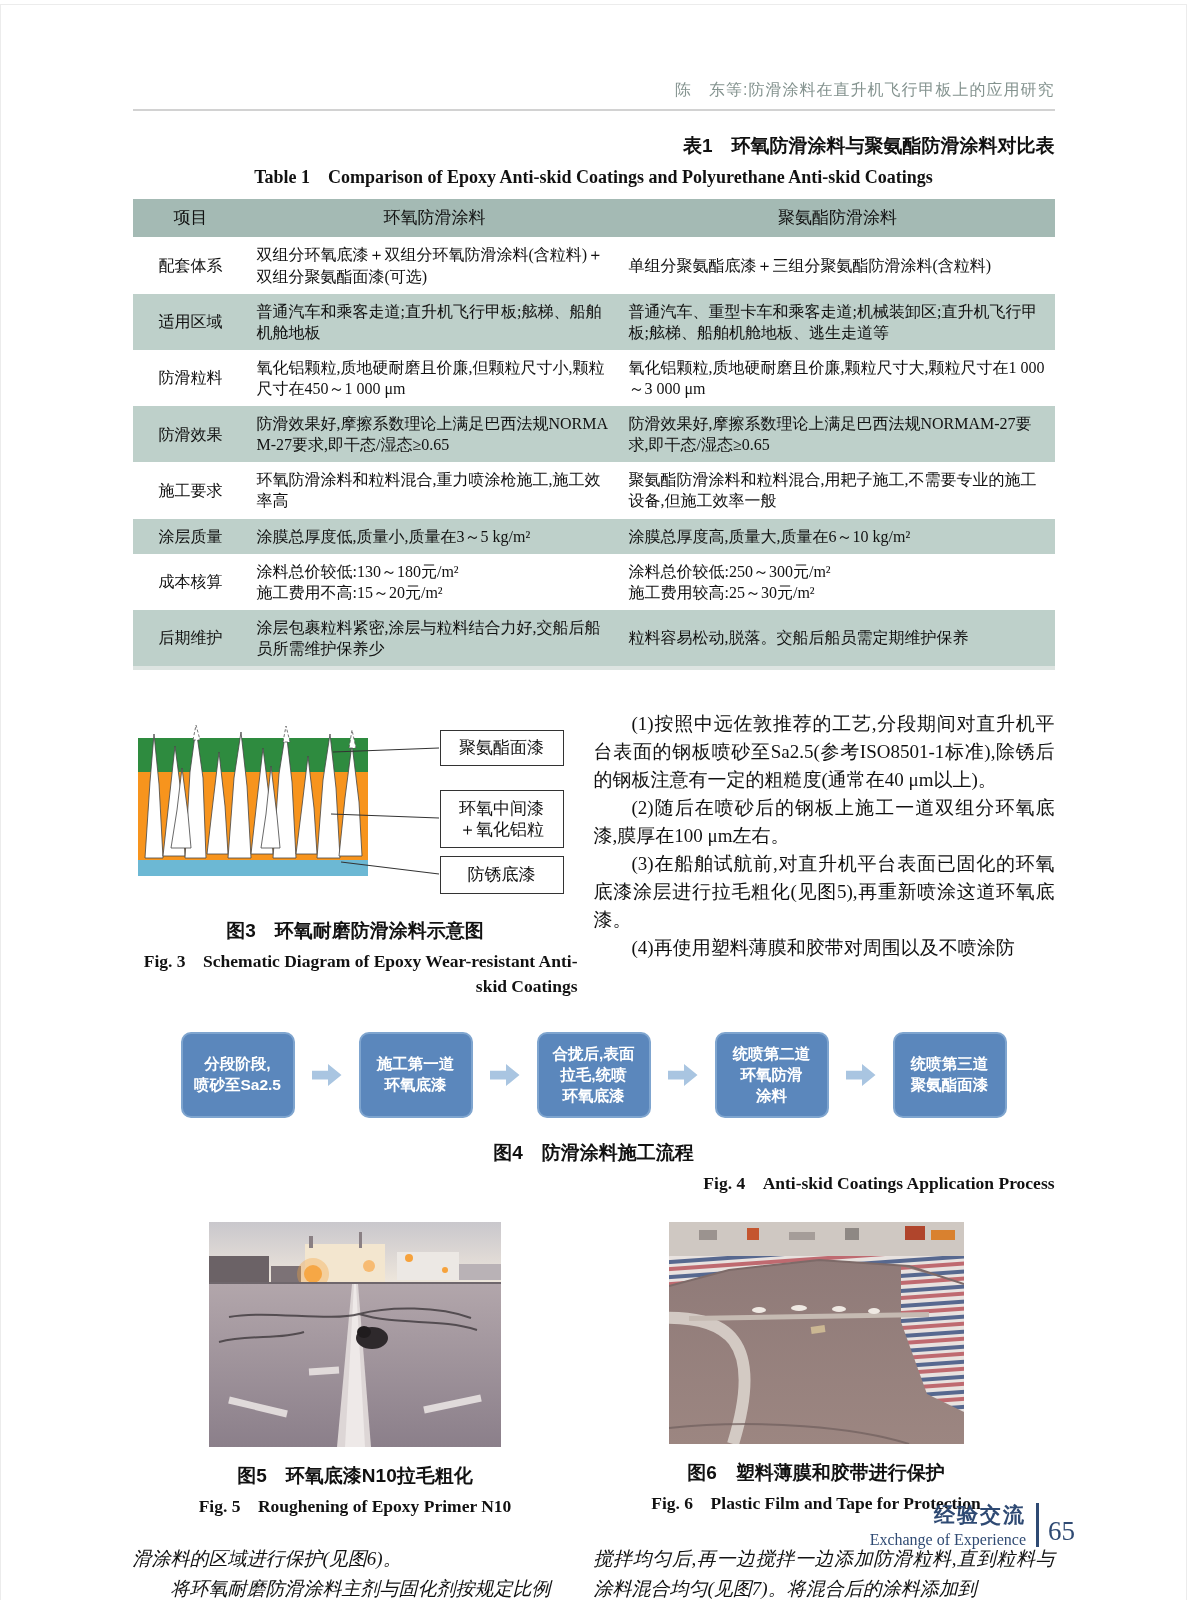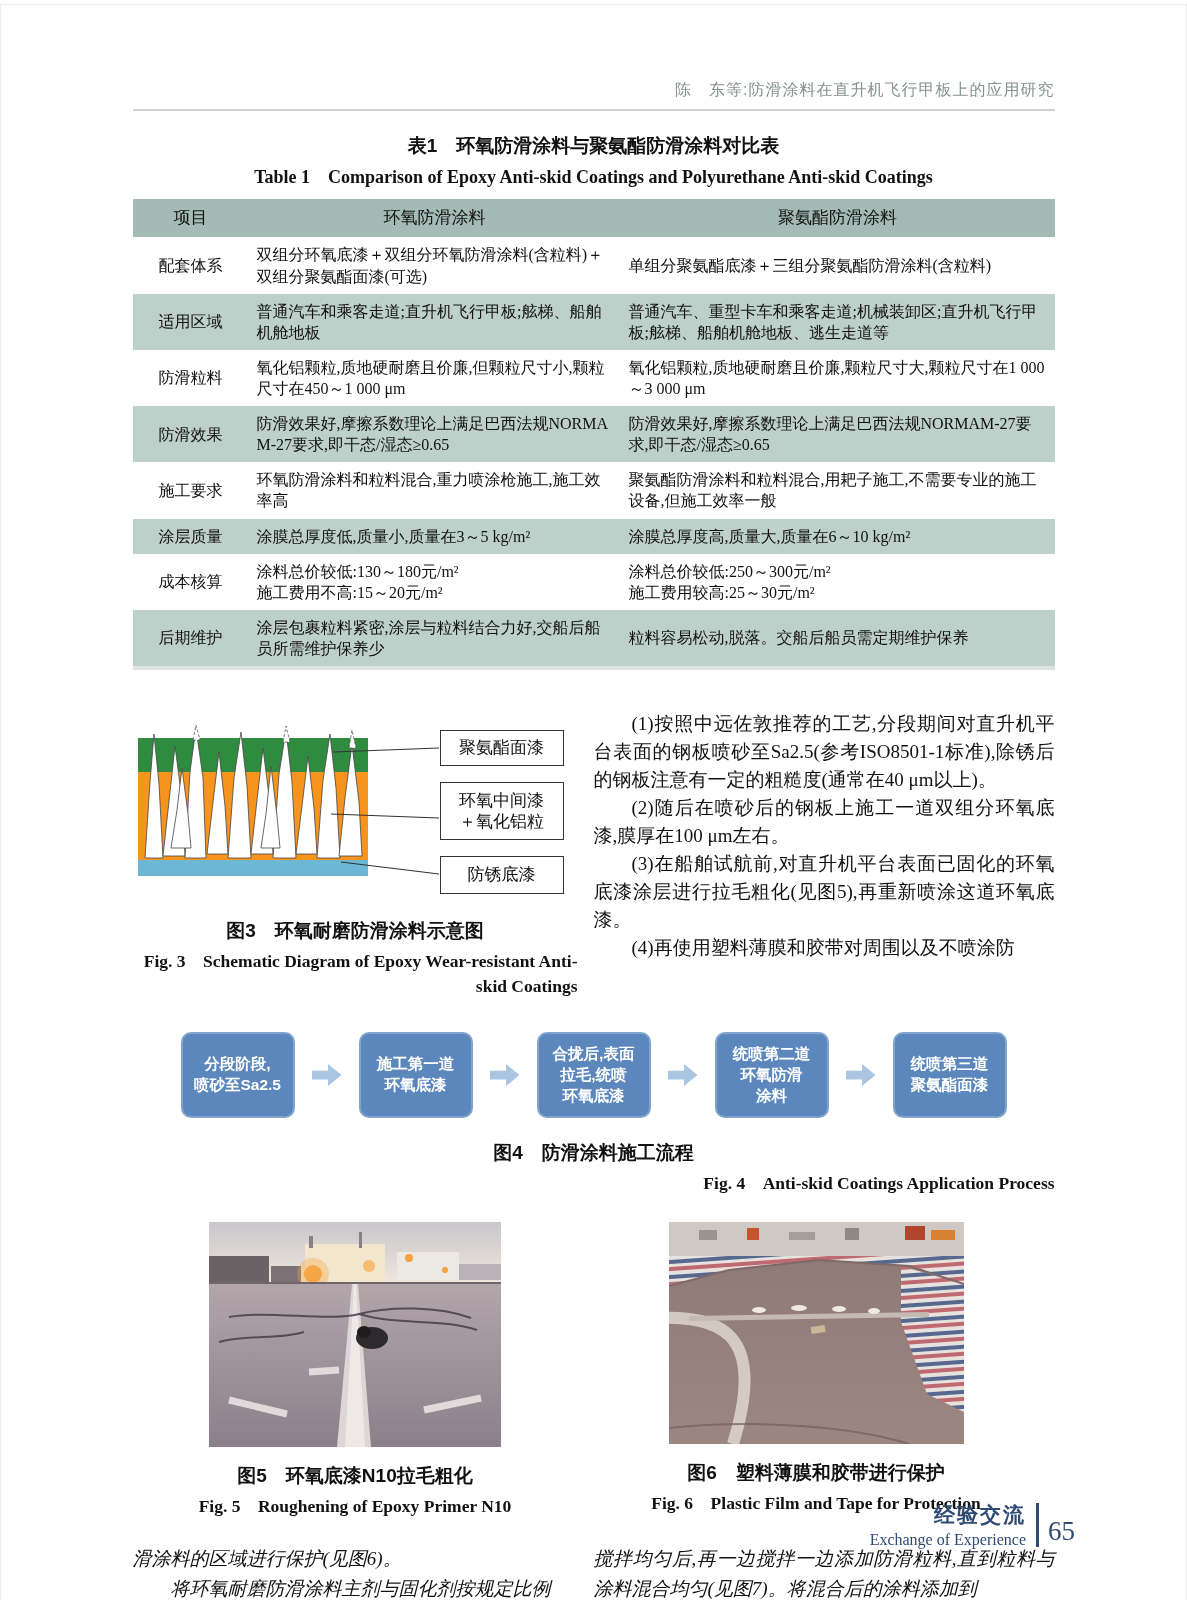--- a/index.html
+++ b/index.html
@@ -7,21 +7,21 @@
     position:relative;width:1187px;height:1600px;margin:4px auto;background:#ffffff;
     box-shadow:inset 0 0 0 1px #ececec;overflow:hidden;
     font-family:"Liberation Serif","DejaVu Serif",serif;color:#111;
   }
   .content{width:922px;margin:0 auto;}
   
   .runhead{padding-top:76px;text-align:right;font-size:16px;color:#84938f;
     font-family:"Liberation Sans","DejaVu Sans",sans-serif;letter-spacing:1px;}
   .runrule{margin-top:8px;border-top:2px solid #d2d2d2;height:0;}
   
-  .tbl-title-zh{margin-top:22px;text-align:center;font-size:19px;font-weight:bold;
+  .tbl-title-zh{margin-top:22px;text-align:right;font-size:19px;font-weight:bold;
     font-family:"Liberation Sans","DejaVu Sans",sans-serif;}
   .tbl-title-en{margin-top:6px;text-align:center;font-size:18px;font-weight:bold;
     font-family:"Liberation Serif","DejaVu Serif",serif;}
   
   table.cmp{margin-top:10px;border-collapse:collapse;width:922px;table-layout:fixed;
     font-size:16px;line-height:1.32;border-bottom:4px solid #dde4e1;}
   table.cmp col.c1{width:116px;} table.cmp col.c2{width:372px;} table.cmp col.c3{width:434px;}
   table.cmp th{background:#a4bab4;font-weight:normal;font-size:17px;padding:8px 6px;}
   table.cmp td{padding:7px 10px 7px 8px;vertical-align:middle;word-break:break-all;}
   table.cmp td.item{text-align:center;word-break:keep-all;padding-left:2px;padding-right:2px;}
@@ -169,21 +169,21 @@
               <polygon points="216,26 219,8 223,26"></polygon>
             </g>
 
             <g stroke="#333" stroke-width="1.2">
               <line x1="200" y1="30" x2="306" y2="26"></line>
               <line x1="198" y1="92" x2="306" y2="96"></line>
               <line x1="208" y1="140" x2="306" y2="152"></line>
             </g>
           </svg>
           <div class="fig3-label pre" style="top:8px;height:34px;">聚氨酯面漆</div>
-          <div class="fig3-label pre" style="top:60px;height:56px;">环氧中间漆
+          <div class="fig3-label pre" style="top:68px;height:56px;">环氧中间漆
 ＋氧化铝粒</div>
           <div class="fig3-label pre" style="top:134px;height:36px;">防锈底漆</div>
         </div>
         <div class="caption-zh">图3　环氧耐磨防滑涂料示意图</div>
         <div class="caption-en pre">Fig. 3　Schematic Diagram of Epoxy Wear-resistant Anti-
 skid Coatings</div>
       </div>
 
       <div class="col-r">
         <p class="para">(1)按照中远佐敦推荐的工艺,分段期间对直升机平台表面的钢板喷砂至Sa2.5(参考ISO8501-1标准),除锈后的钢板注意有一定的粗糙度(通常在40 μm以上)。</p>

